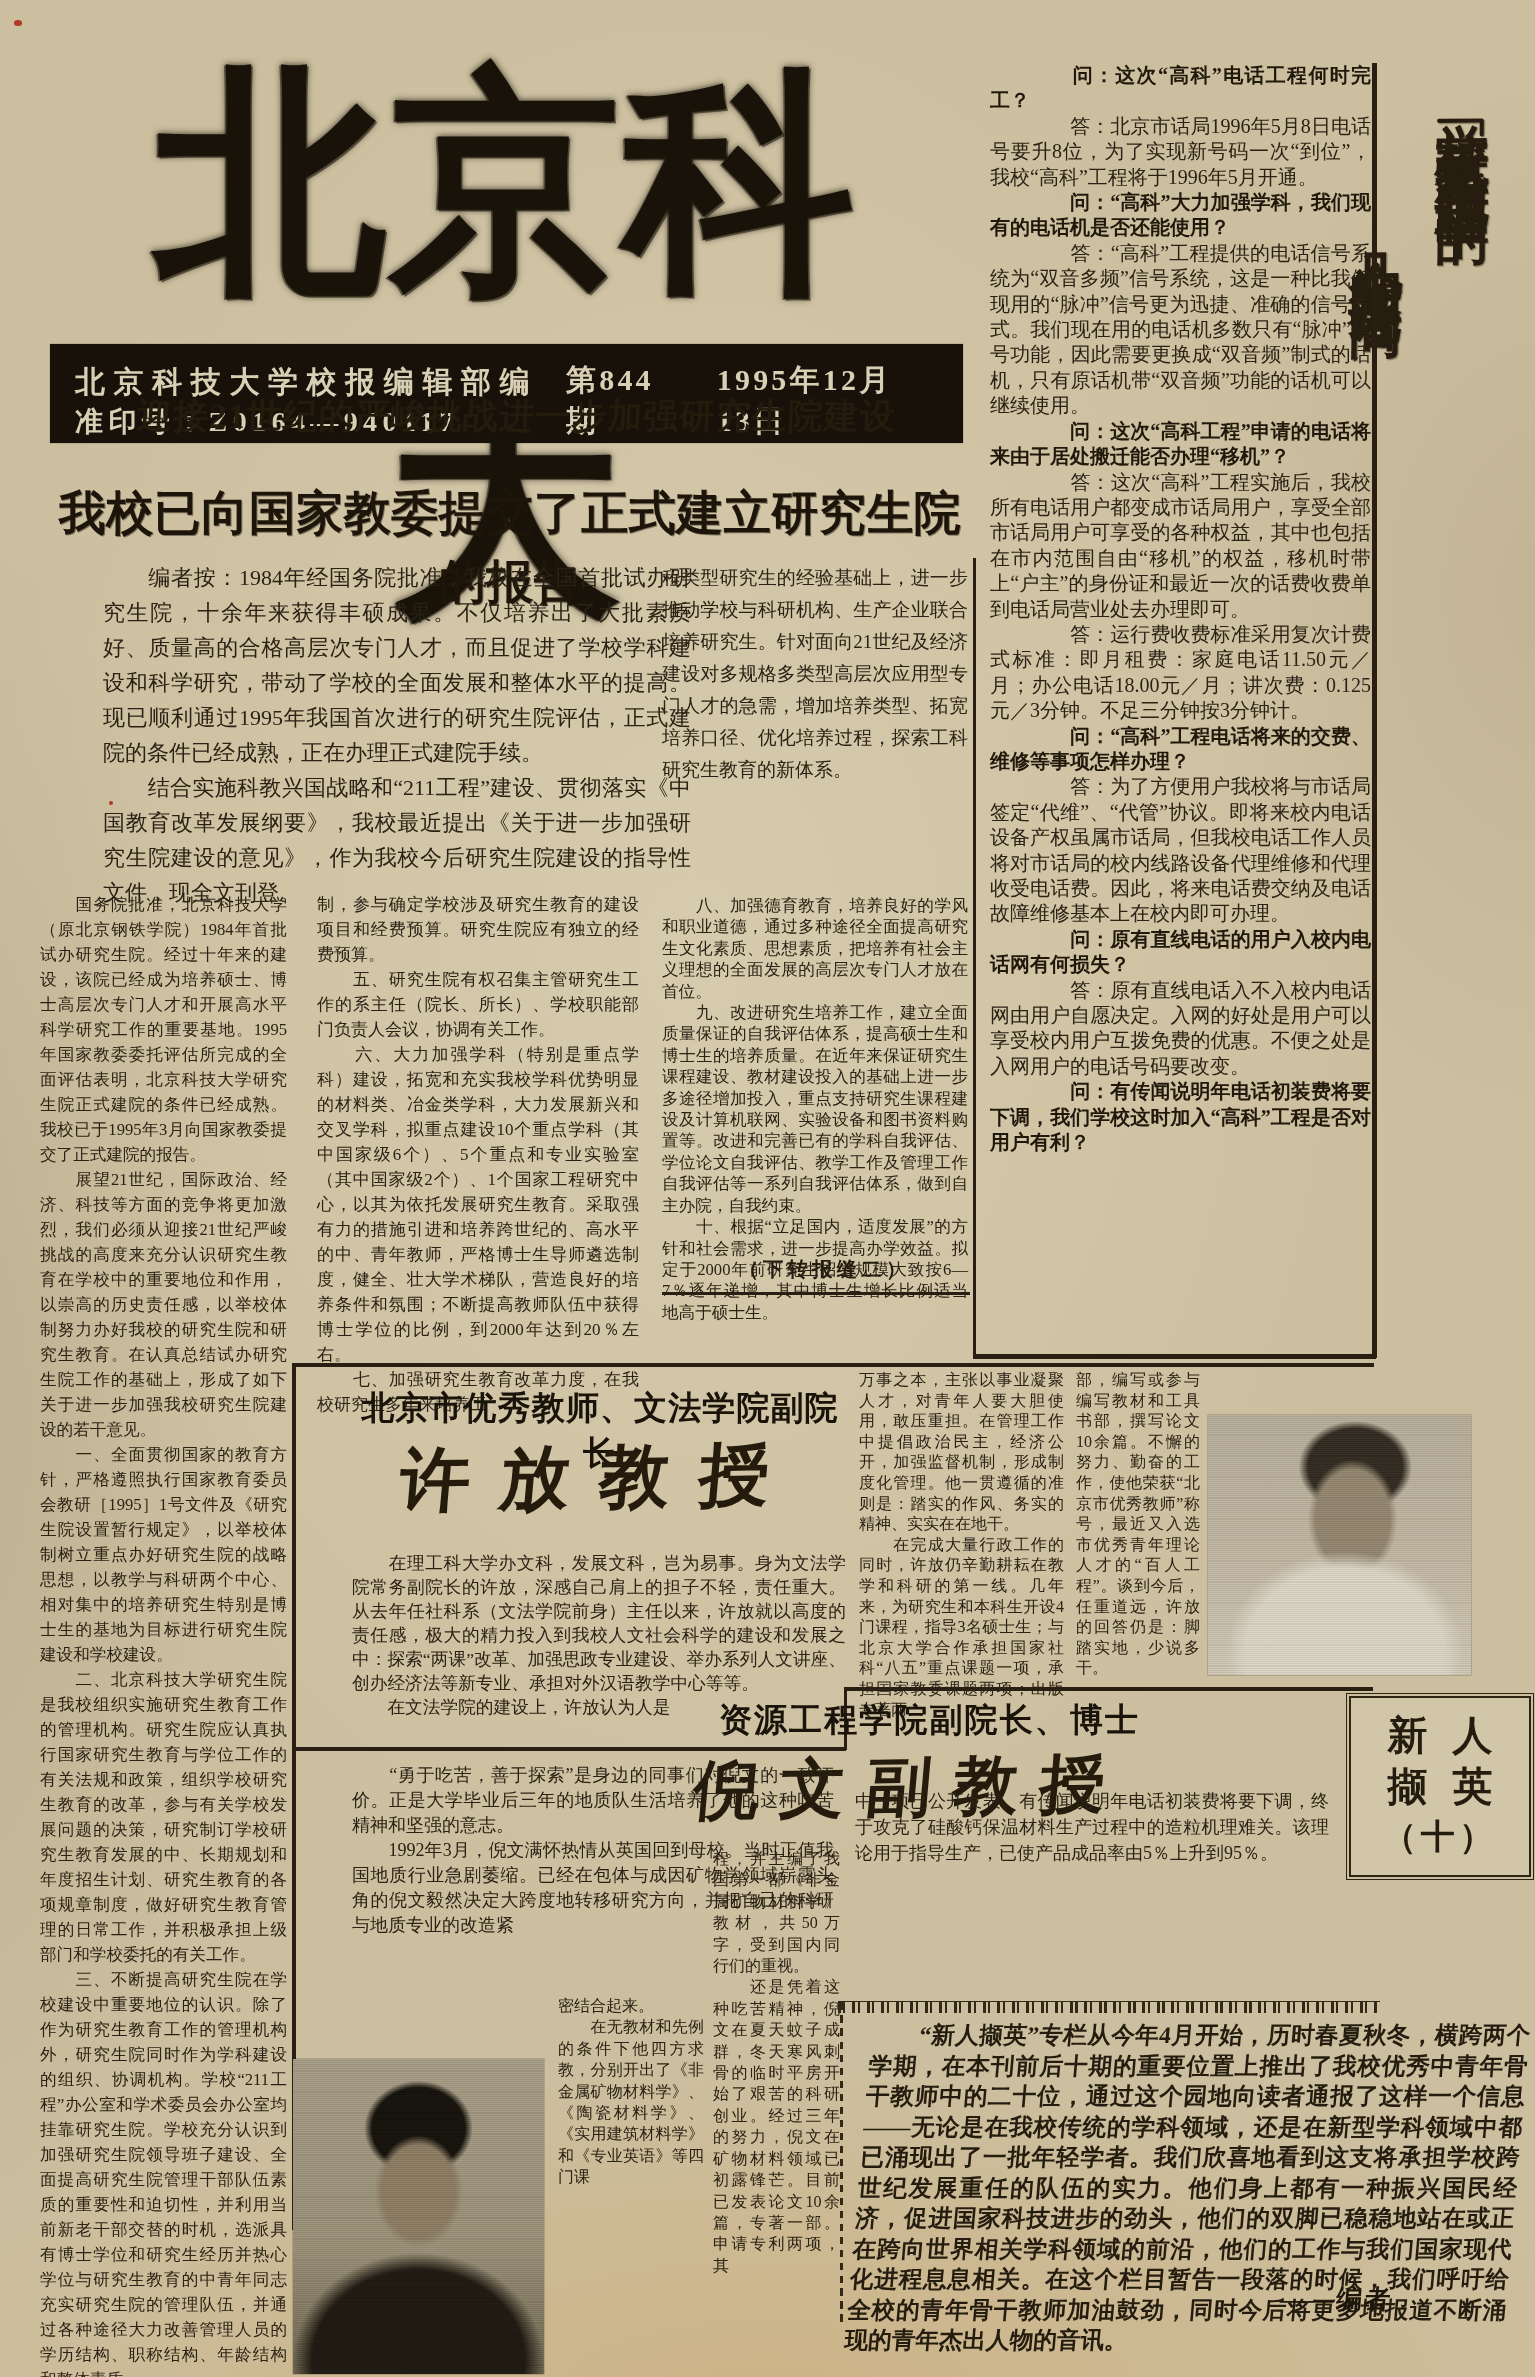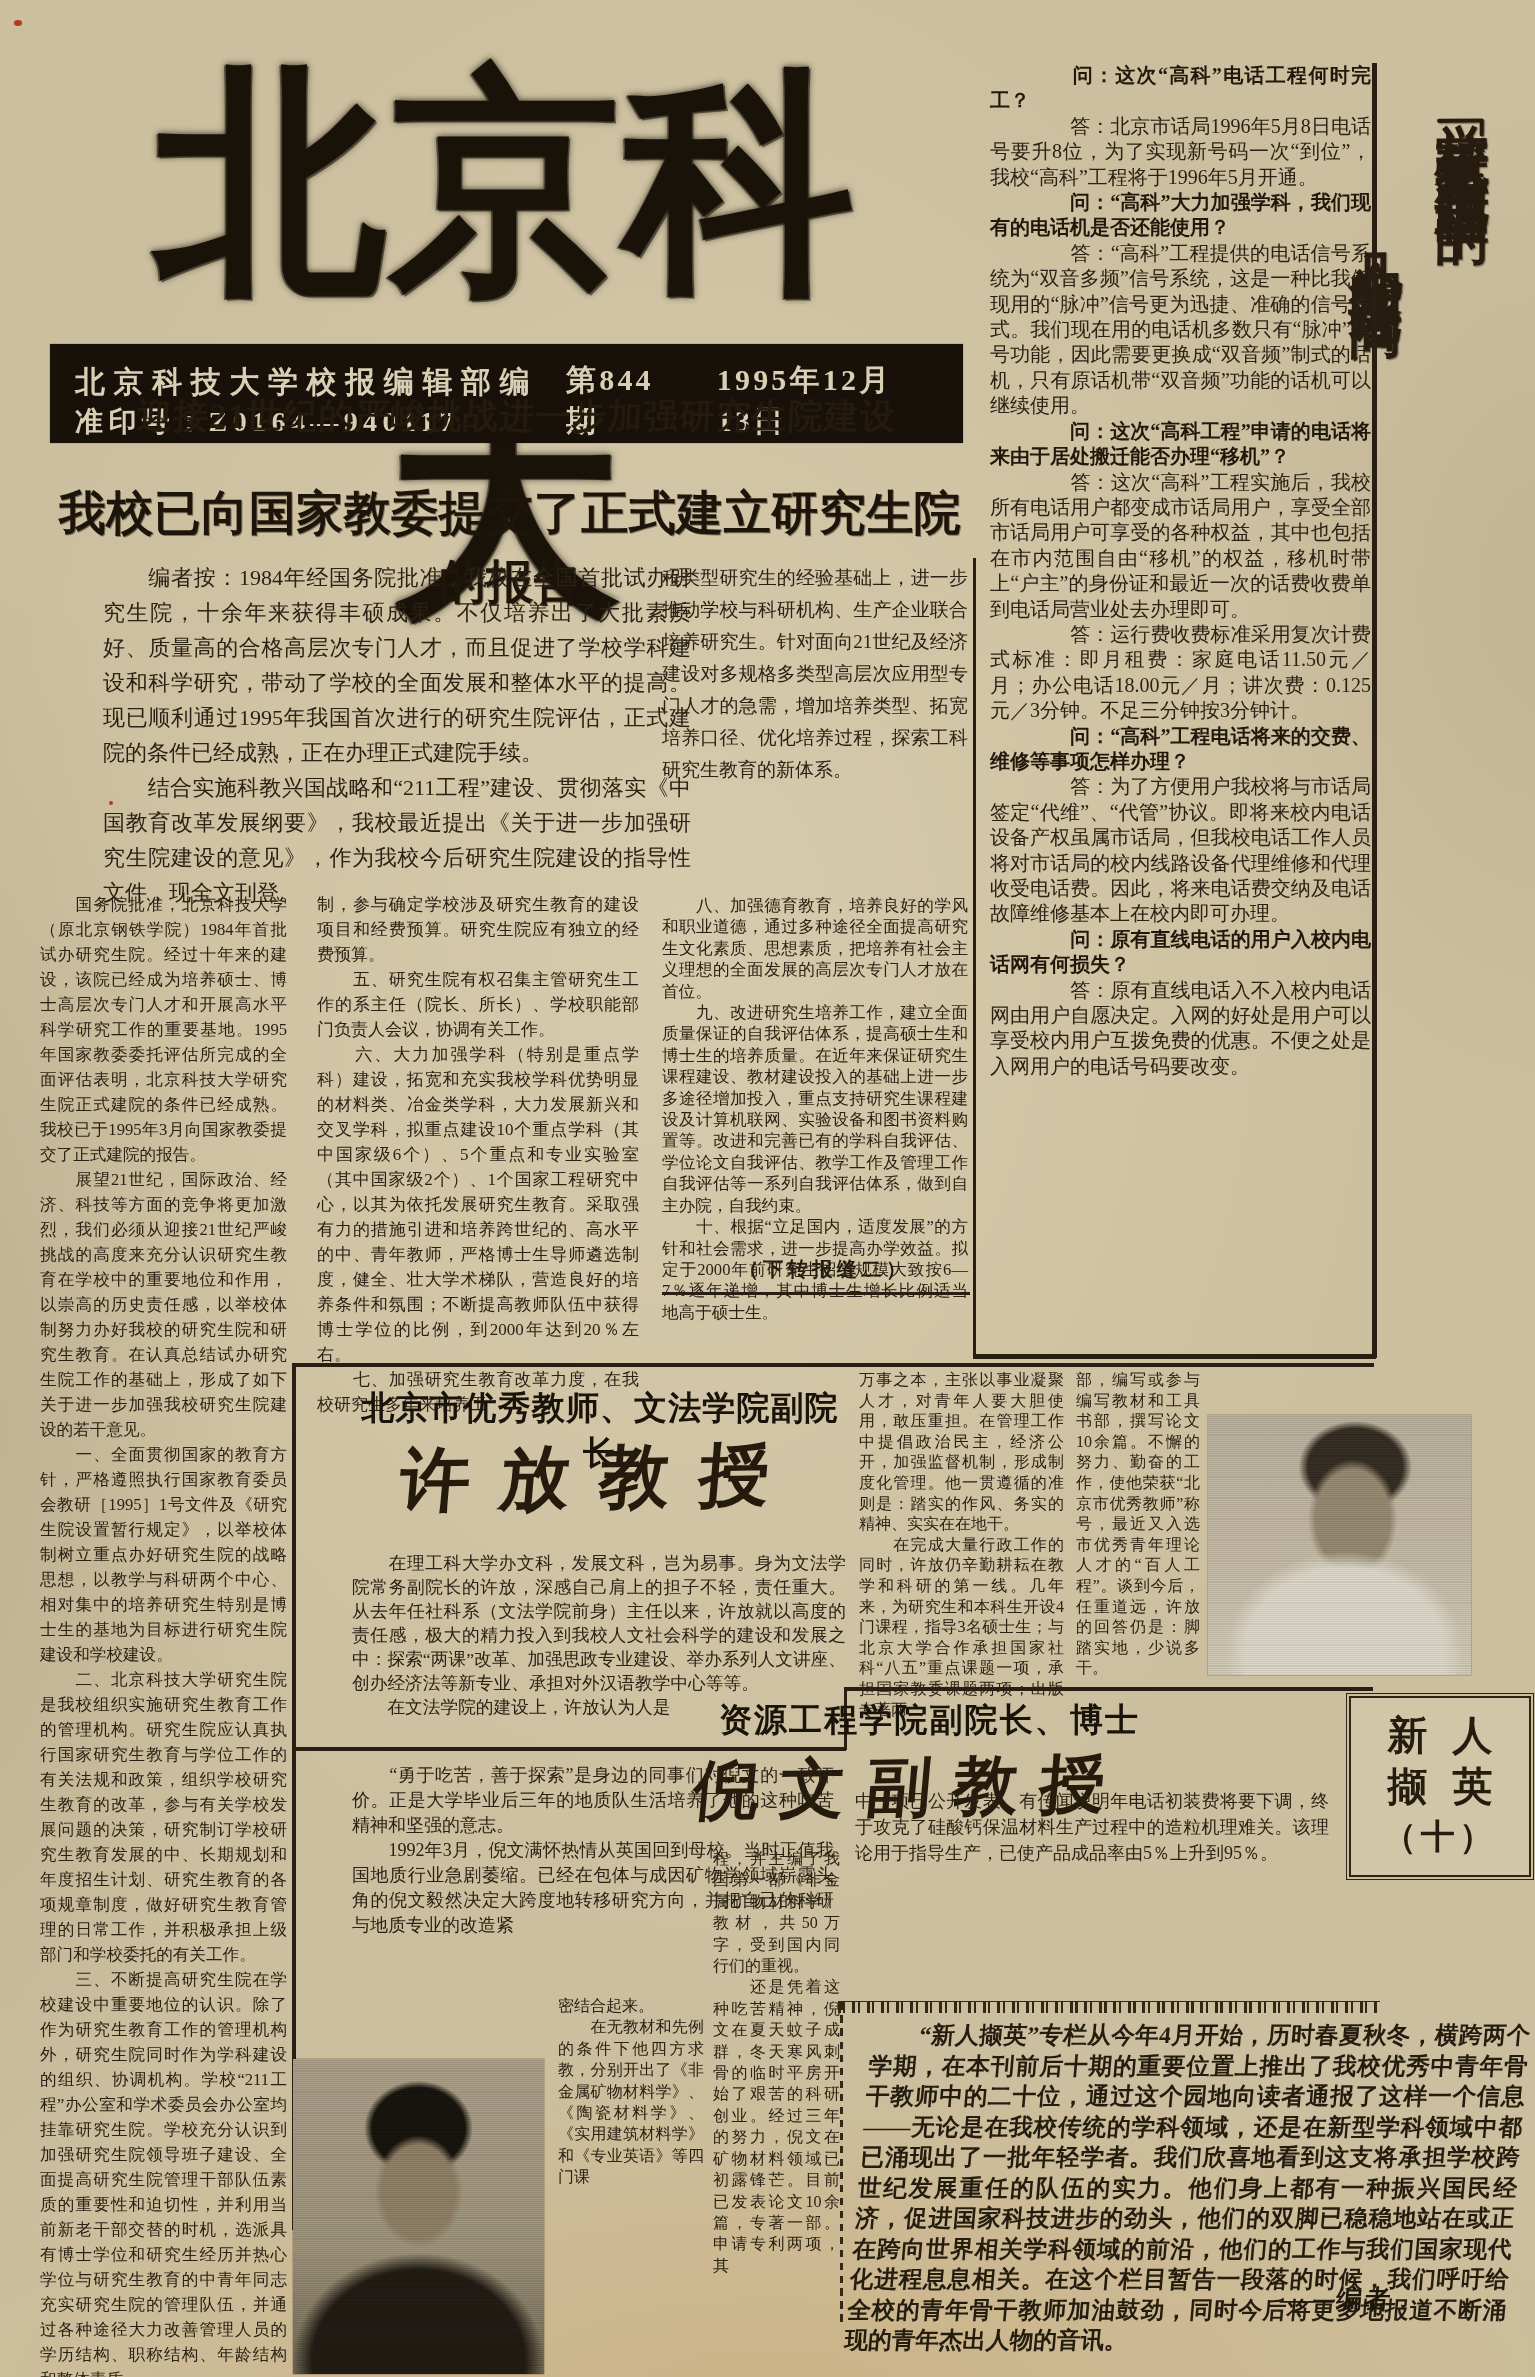--- a/index.html
+++ b/index.html
@@ -174,20 +174,21 @@
     <p>　　答：北京市话局1996年5月8日电话号要升8位，为了实现新号码一次“到位”，我校“高科”工程将于1996年5月开通。</p>
     <p class="q">　　问：“高科”大力加强学科，我们现有的电话机是否还能使用？</p>
     <p>　　答：“高科”工程提供的电话信号系统为“双音多频”信号系统，这是一种比我们现用的“脉冲”信号更为迅捷、准确的信号方式。我们现在用的电话机多数只有“脉冲”信号功能，因此需要更换成“双音频”制式的话机，只有原话机带“双音频”功能的话机可以继续使用。</p>
     <p class="q">　　问：这次“高科工程”申请的电话将来由于居处搬迁能否办理“移机”？</p>
     <p>　　答：这次“高科”工程实施后，我校所有电话用户都变成市话局用户，享受全部市话局用户可享受的各种权益，其中也包括在市内范围自由“移机”的权益，移机时带上“户主”的身份证和最近一次的话费收费单到电话局营业处去办理即可。</p>
     <p>　　答：运行费收费标准采用复次计费式标准：即月租费：家庭电话11.50元／月；办公电话18.00元／月；讲次费：0.125元／3分钟。不足三分钟按3分钟计。</p>
     <p class="q">　　问：“高科”工程电话将来的交费、维修等事项怎样办理？</p>
     <p>　　答：为了方便用户我校将与市话局签定“代维”、“代管”协议。即将来校内电话设备产权虽属市话局，但我校电话工作人员将对市话局的校内线路设备代理维修和代理收受电话费。因此，将来电话费交纳及电话故障维修基本上在校内即可办理。</p>
     <p class="q">　　问：原有直线电话的用户入校内电话网有何损失？</p>
     <p>　　答：原有直线电话入不入校内电话网由用户自愿决定。入网的好处是用户可以享受校内用户互拨免费的优惠。不便之处是入网用户的电话号码要改变。</p>
+    <p class="q">　　问：有传闻说明年电话初装费将要下调，我们学校这时加入“高科”工程是否对用户有利？</p>
   </div>
   <div id="rule-qa-r" class="abs rule"></div>
   <div id="rule-qa-b" class="abs rule"></div>
 
   <div id="xf-rule-top" class="abs rule"></div>
   <div id="xf-rule-left" class="abs rule"></div>
   <div id="xf-rule-bot-l" class="abs rule"></div>
   <div id="xf-rule-bot-r" class="abs rule"></div>
   <div id="xf-rule-step" class="abs rule"></div>
   <div id="xf-kicker" class="abs">北京市优秀教师、文法学院副院长</div>

